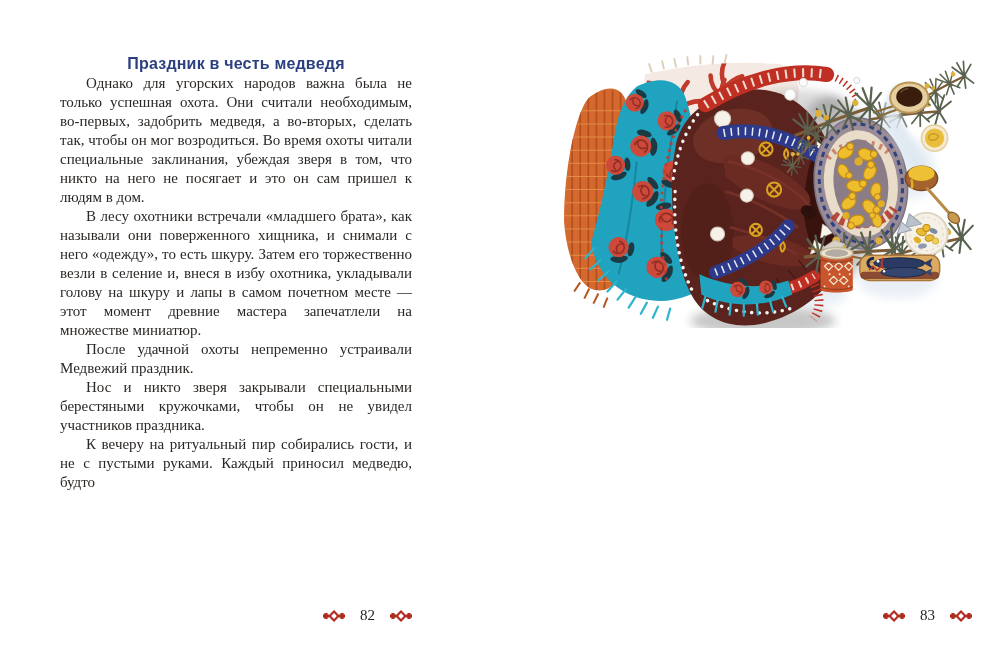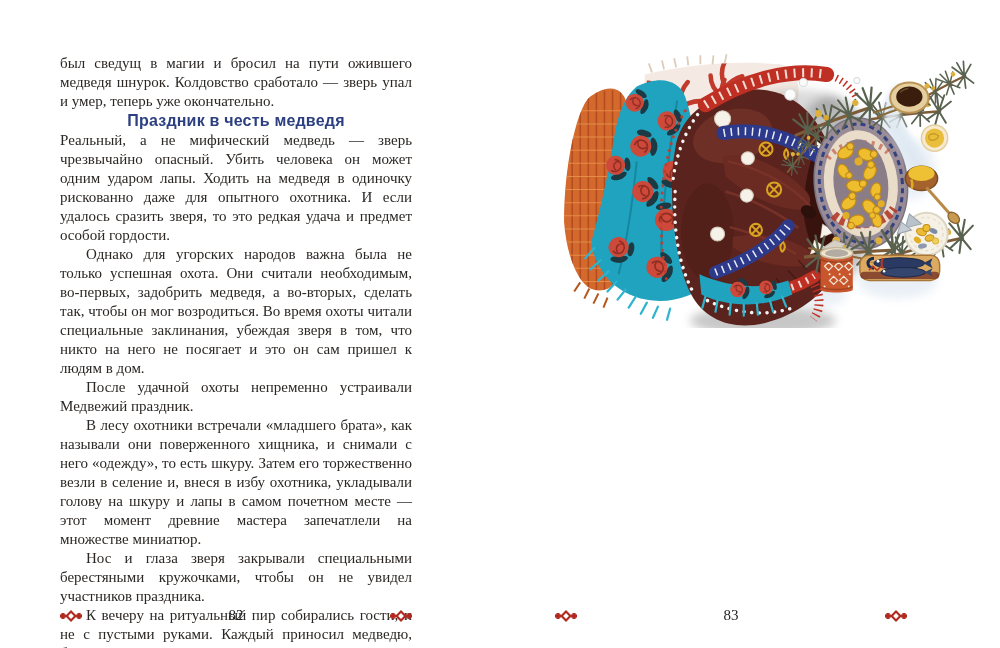--- a/index.html
+++ b/index.html
@@ -8,40 +8,38 @@
   .textcol{position:absolute;width:352px;font-size:15px;line-height:19px;
            text-align:justify;hyphens:auto;-webkit-hyphens:auto;}
   .textcol p{margin:0;}
   .indent{text-indent:26px;}
   .section-heading{font-family:"Liberation Sans", sans-serif;font-weight:700;
            font-size:16px;line-height:20px;color:#2c3f80;margin:11px 0 7px 0;
            letter-spacing:.2px;text-align:center;}
   #left-col{left:60px;top:54px;}
   #right-col{left:588px;top:330px;}
   .footer{position:absolute;top:607px;width:352px;display:flex;align-items:center;
-          justify-content:space-between;gap:15px;}
+          justify-content:flex-end;gap:15px;}
   #footer-left{left:60px;}
-  #footer-right{left:555px;}
+  #footer-right{left:620px;}
   .pagenum{font-size:15px;color:#1f1f1f;}
   .motif{width:22px;height:12px;display:block;}
   #illus{position:absolute;left:556px;top:40px;width:424px;height:288px;}
 </style>
 </head>
 <body>
 
 <div id="page">
 
   <div id="left-col" class="textcol">
-    <p>был сведущ в магии и бросил на пути ожившего медведя шнурок. Колдовство сработало — зверь упал и умер, теперь уже окончательно.</p>
     <p class="section-heading">Праздник в честь медведя</p>
-    <p>Реальный, а не мифический медведь — зверь чрезвычайно опасный. Убить человека он может одним ударом лапы. Ходить на медведя в одиночку рискованно даже для опытного охотника. И если удалось сразить зверя, то это редкая удача и предмет особой гордости.</p>
     <p class="indent">Однако для угорских народов важна была не только успешная охота. Они считали необходимым, во-первых, задобрить медведя, а во-вторых, сделать так, чтобы он мог возродиться. Во время охоты читали специальные заклинания, убеждая зверя в том, что никто на него не посягает и это он сам пришел к людям в дом.</p>
+    <p class="indent">В лесу охотники встречали «младшего брата», как называли они поверженного хищника, и снимали с него «одежду», то есть шкуру. Затем его торжественно везли в селение и, внеся в избу охотника, укладывали голову на шкуру и лапы в самом почетном месте — этот момент древние мастера запечатлели на множестве миниатюр.</p>
     <p class="indent">После удачной охоты непременно устраивали Медвежий праздник.</p>
-    <p class="indent">В лесу охотники встречали «младшего брата», как называли они поверженного хищника, и снимали с него «одежду», то есть шкуру. Затем его торжественно везли в селение и, внеся в избу охотника, укладывали голову на шкуру и лапы в самом почетном месте — этот момент древние мастера запечатлели на множестве миниатюр.</p>
-    <p class="indent">Нос и глаза зверя закрывали специальными берестяными кружочками, чтобы он не увидел участников праздника.</p>
+    <p class="indent">Нос и никто зверя закрывали специальными берестяными кружочками, чтобы он не увидел участников праздника.</p>
     <p class="indent">К вечеру на ритуальный пир собирались гости, и не с пустыми руками. Каждый приносил медведю, будто</p>
   </div>
 
   <div id="right-col" class="textcol">
   </div>
 
   <svg id="illus" viewBox="0 0 420 285">
     <defs>
       <filter id="b6" x="-50%" y="-50%" width="200%" height="200%">
           <feGaussianBlur stdDeviation="5"></feGaussianBlur>

